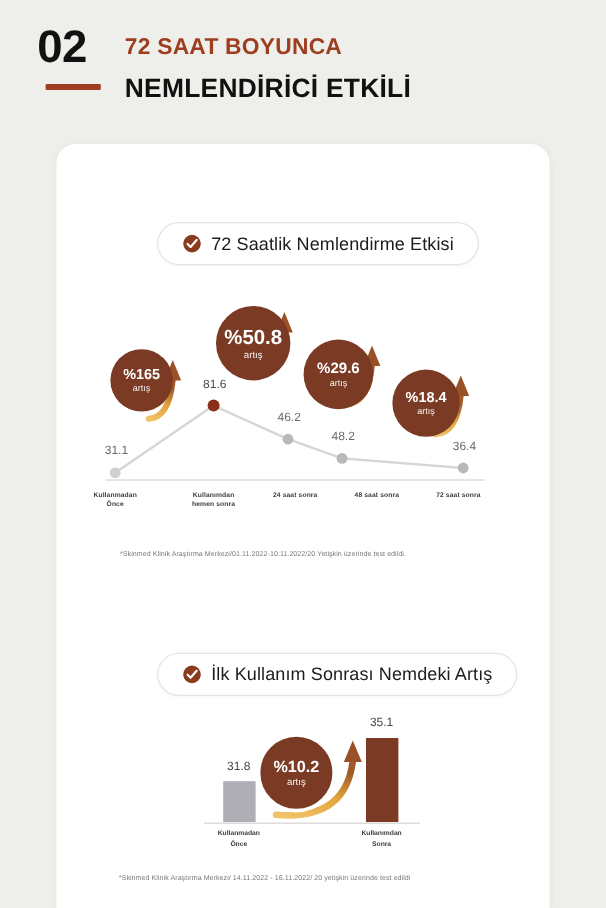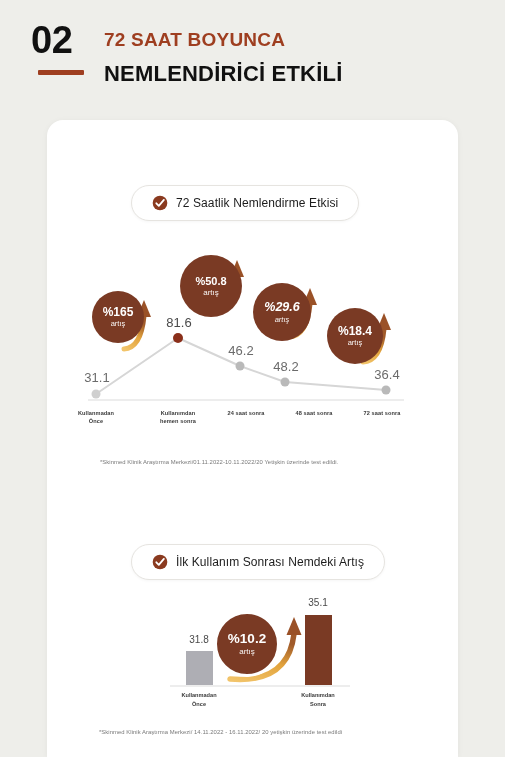--- a/index.html
+++ b/index.html
@@ -50,39 +50,39 @@
     background:#fff;
     display:flex;align-items:center;
     padding:0 20px;
     box-sizing:border-box;
     box-shadow:0 1px 3px rgba(0,0,0,0.04);
   }
   .pill .check{
     width:16px;height:16px;flex:0 0 auto;margin-right:8px;display:block;
   }
   .pill .ptext{
-    font-size:12px;color:#1c1c1c;font-weight:500;white-space:nowrap;letter-spacing:0.1px;
+    font-size:15px;color:#1c1c1c;font-weight:500;white-space:nowrap;letter-spacing:0.1px;
   }
   #pill-1{left:131px;top:185px;}
   #pill-2{left:131px;top:544px;}
 
   
   .chart1{position:absolute;left:0;top:0;width:505px;height:757px;pointer-events:none;}
 
   .bubble{
     position:absolute;border-radius:50%;
     background:#7a3a24;
     display:flex;flex-direction:column;align-items:center;justify-content:center;
     color:#fff;text-align:center;
   }
   .bubble .bpct{font-weight:bold;line-height:1;}
   .bubble .bsub{line-height:1;margin-top:2px;opacity:0.95;}
 
   .dotlabel{
-    position:absolute;color:#6b6b6b;font-size:13px;white-space:nowrap;
+    position:absolute;color:#6b6b6b;font-size:10px;white-space:nowrap;
   }
   .xlabel{
     position:absolute;font-size:5.6px;color:#3a3a3a;text-align:center;
     line-height:1.5;white-space:pre-line;font-weight:600;letter-spacing:0.1px;
   }
   .footnote{
     position:absolute;font-size:5.9px;color:#7a7a7a;white-space:nowrap;letter-spacing:0.05px;
   }
 
   
@@ -151,25 +151,25 @@
 
     <line x1="88" y1="400" x2="404" y2="400" stroke="#dcdcdc" stroke-width="1.2"></line>
   </svg>
 
   <div class="bubble" style="left:92px;top:291px;width:52px;height:52px;">
     <span class="bpct" style="font-size:12px;">%165</span>
     <span class="bsub" style="font-size:7.5px;">artış</span>
   </div>
 
   <div class="bubble" style="left:180px;top:255px;width:62px;height:62px;">
-    <span class="bpct" style="font-size:11px;">%50.8</span>
+    <span class="bpct" style="font-size:17px;">%50.8</span>
     <span class="bsub" style="font-size:8px;">artış</span>
   </div>
 
-  <div class="bubble" style="left:253px;top:283px;width:58px;height:58px;font-style:italic;">
+  <div class="bubble" style="left:253px;top:283px;width:58px;height:58px;">
     <span class="bpct" style="font-size:12.5px;">%29.6</span>
     <span class="bsub" style="font-size:7.5px;">artış</span>
   </div>
 
   <div class="bubble" style="left:327px;top:308px;width:56px;height:56px;">
     <span class="bpct" style="font-size:12px;">%18.4</span>
     <span class="bsub" style="font-size:7.5px;">artış</span>
   </div>
 
   <div class="dotlabel" style="left:97px;top:370px;transform:translateX(-50%);">31.1</div>

